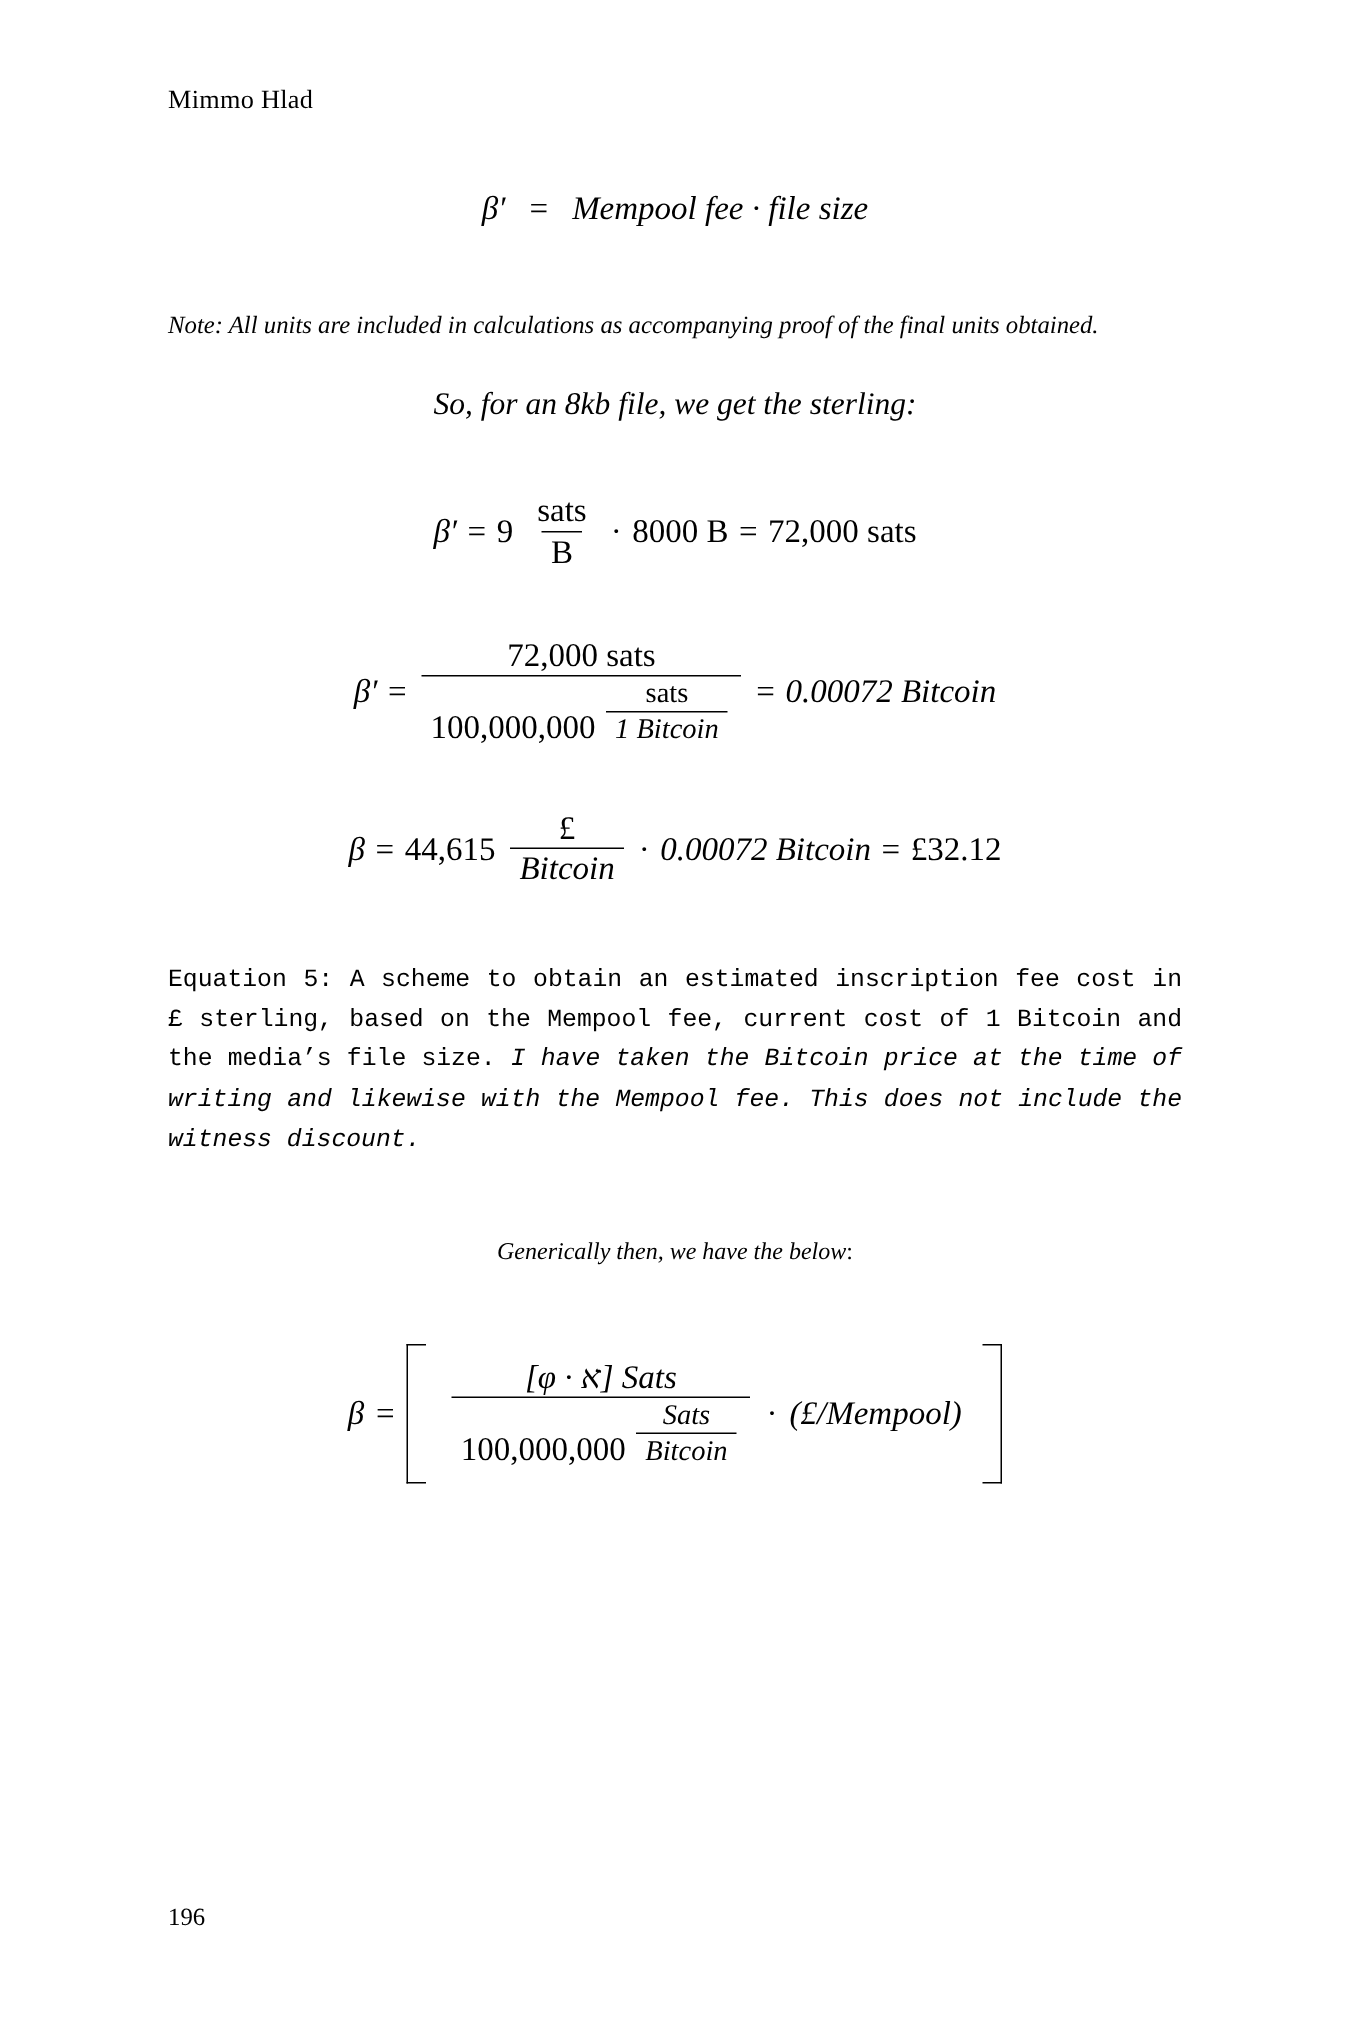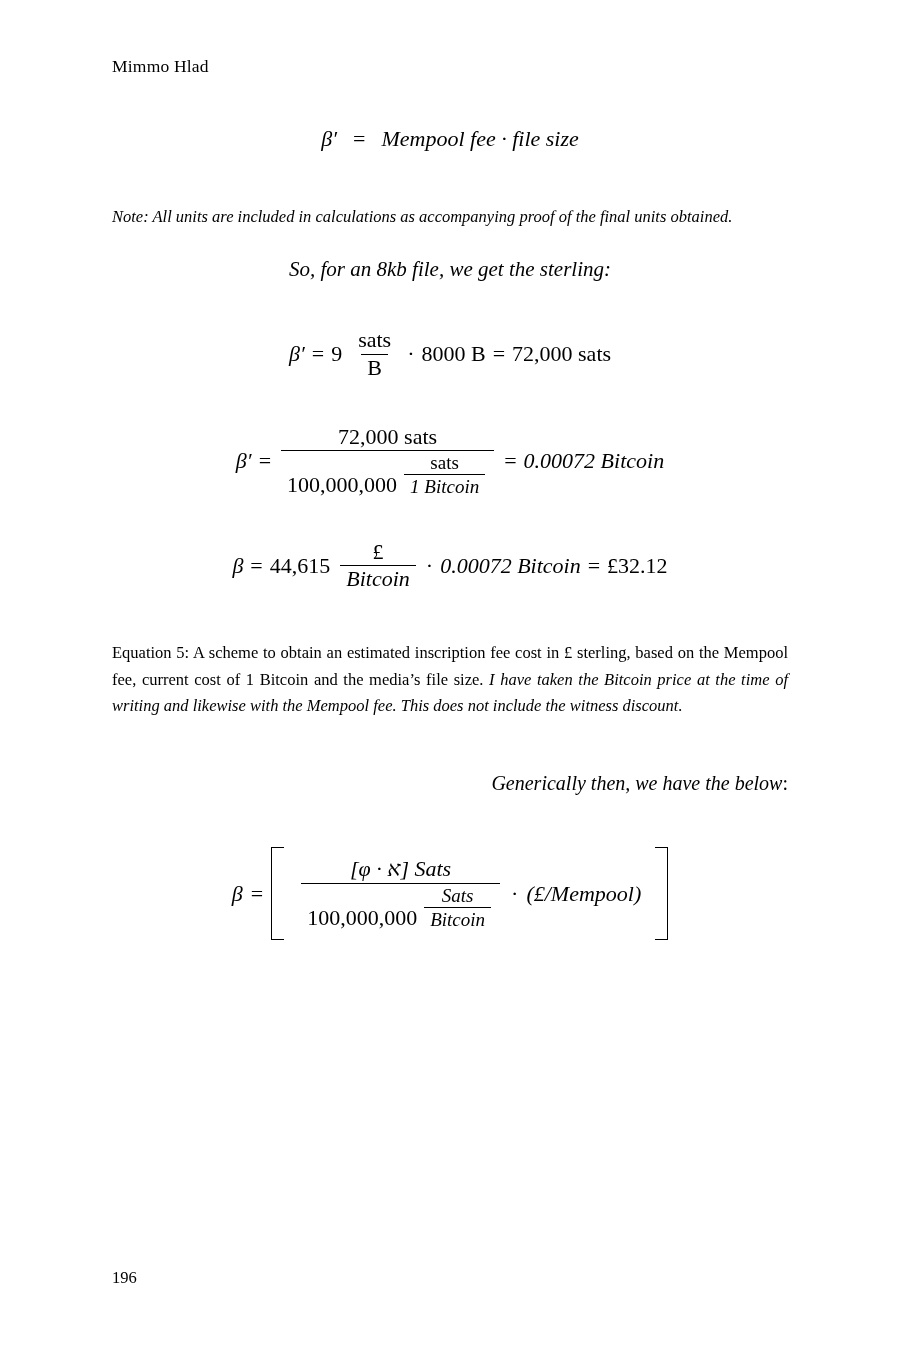--- a/index.html
+++ b/index.html
@@ -87,27 +87,28 @@
   .nested {
     display: inline-flex;
     align-items: flex-end;
     gap: 4px;
   }
   .caption {
     margin-top: 48px;
     font-size: 16.5px;
     line-height: 1.62;
     text-align: justify;
+    font-family: Liberation Mono, monospace;
   }
   .caption .ital { font-style: italic; }
   .generic-line {
     margin-top: 52px;
-    text-align: right;
-    font-style: italic;
-    font-size: 20px;
+    text-align: center;
+    font-style: italic;
+    font-size: 16px;
   }
   .generic-line .colon { font-style: normal; }
   .bracketed {
     display: inline-flex;
     align-items: stretch;
     gap: 4px;
   }
   .bracket {
     display: inline-block;
     width: 12px;

